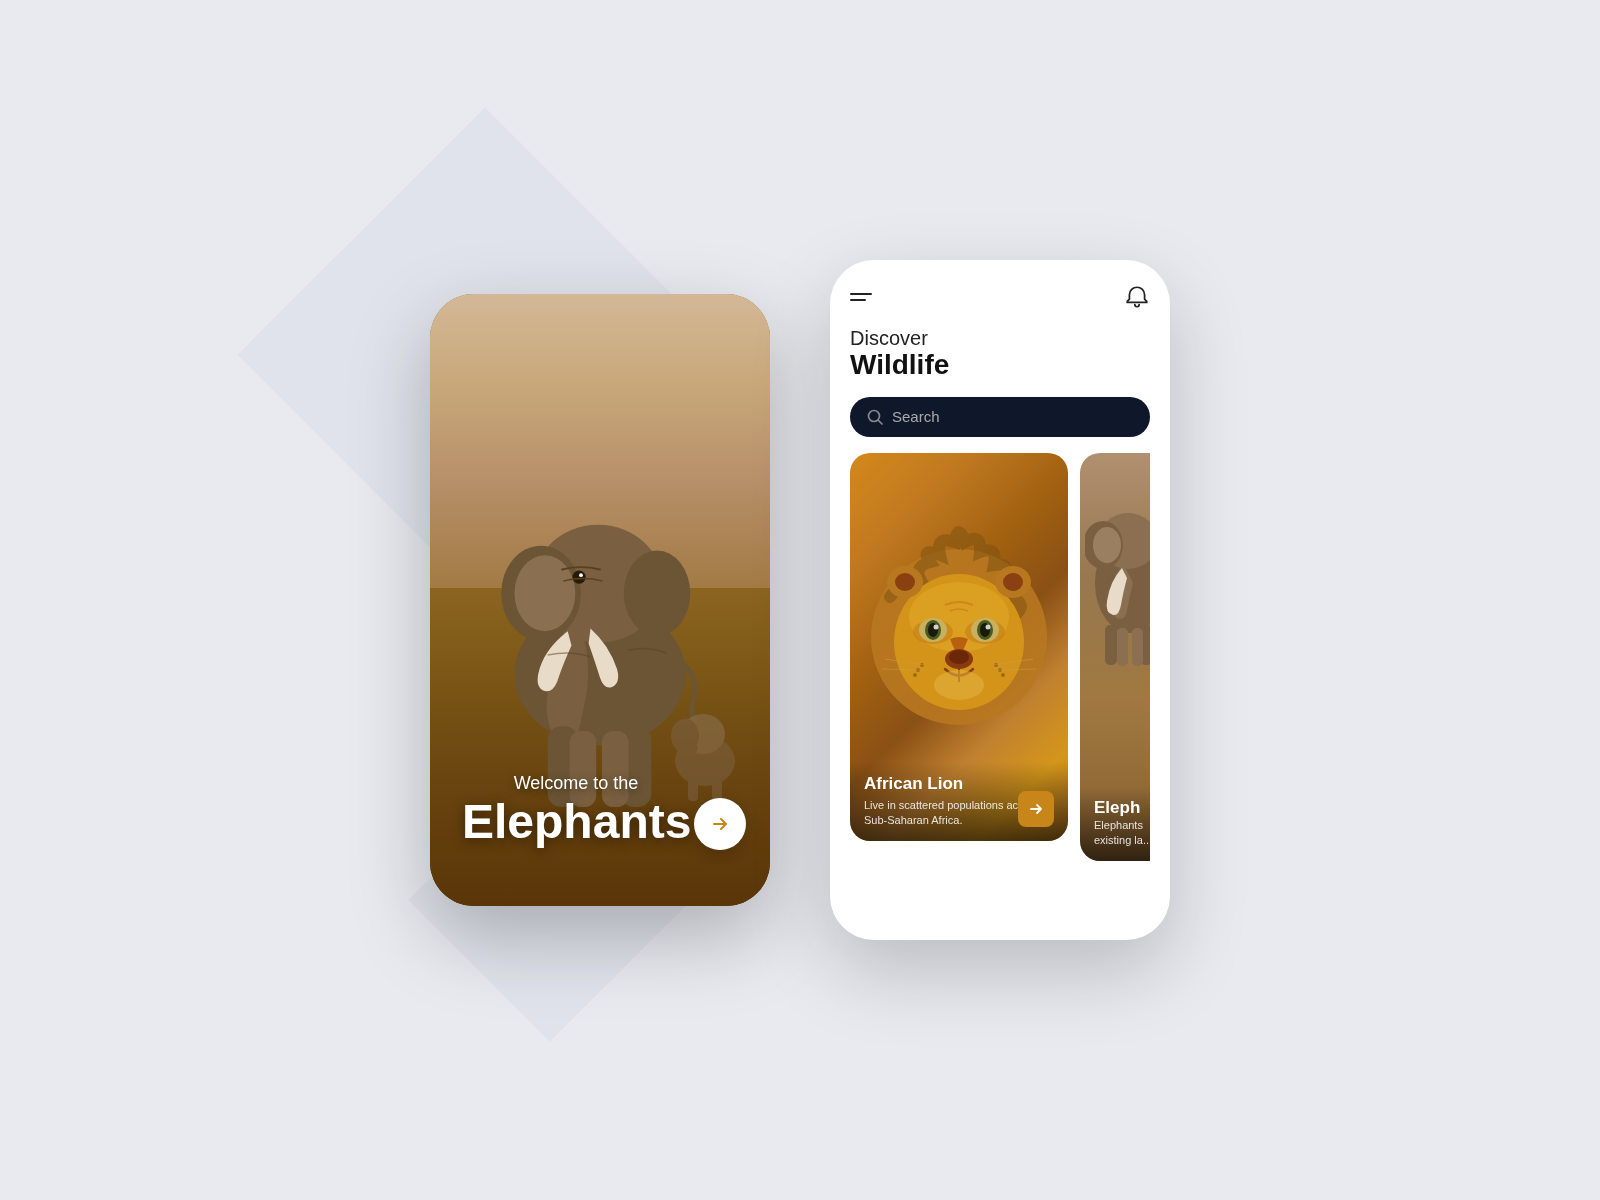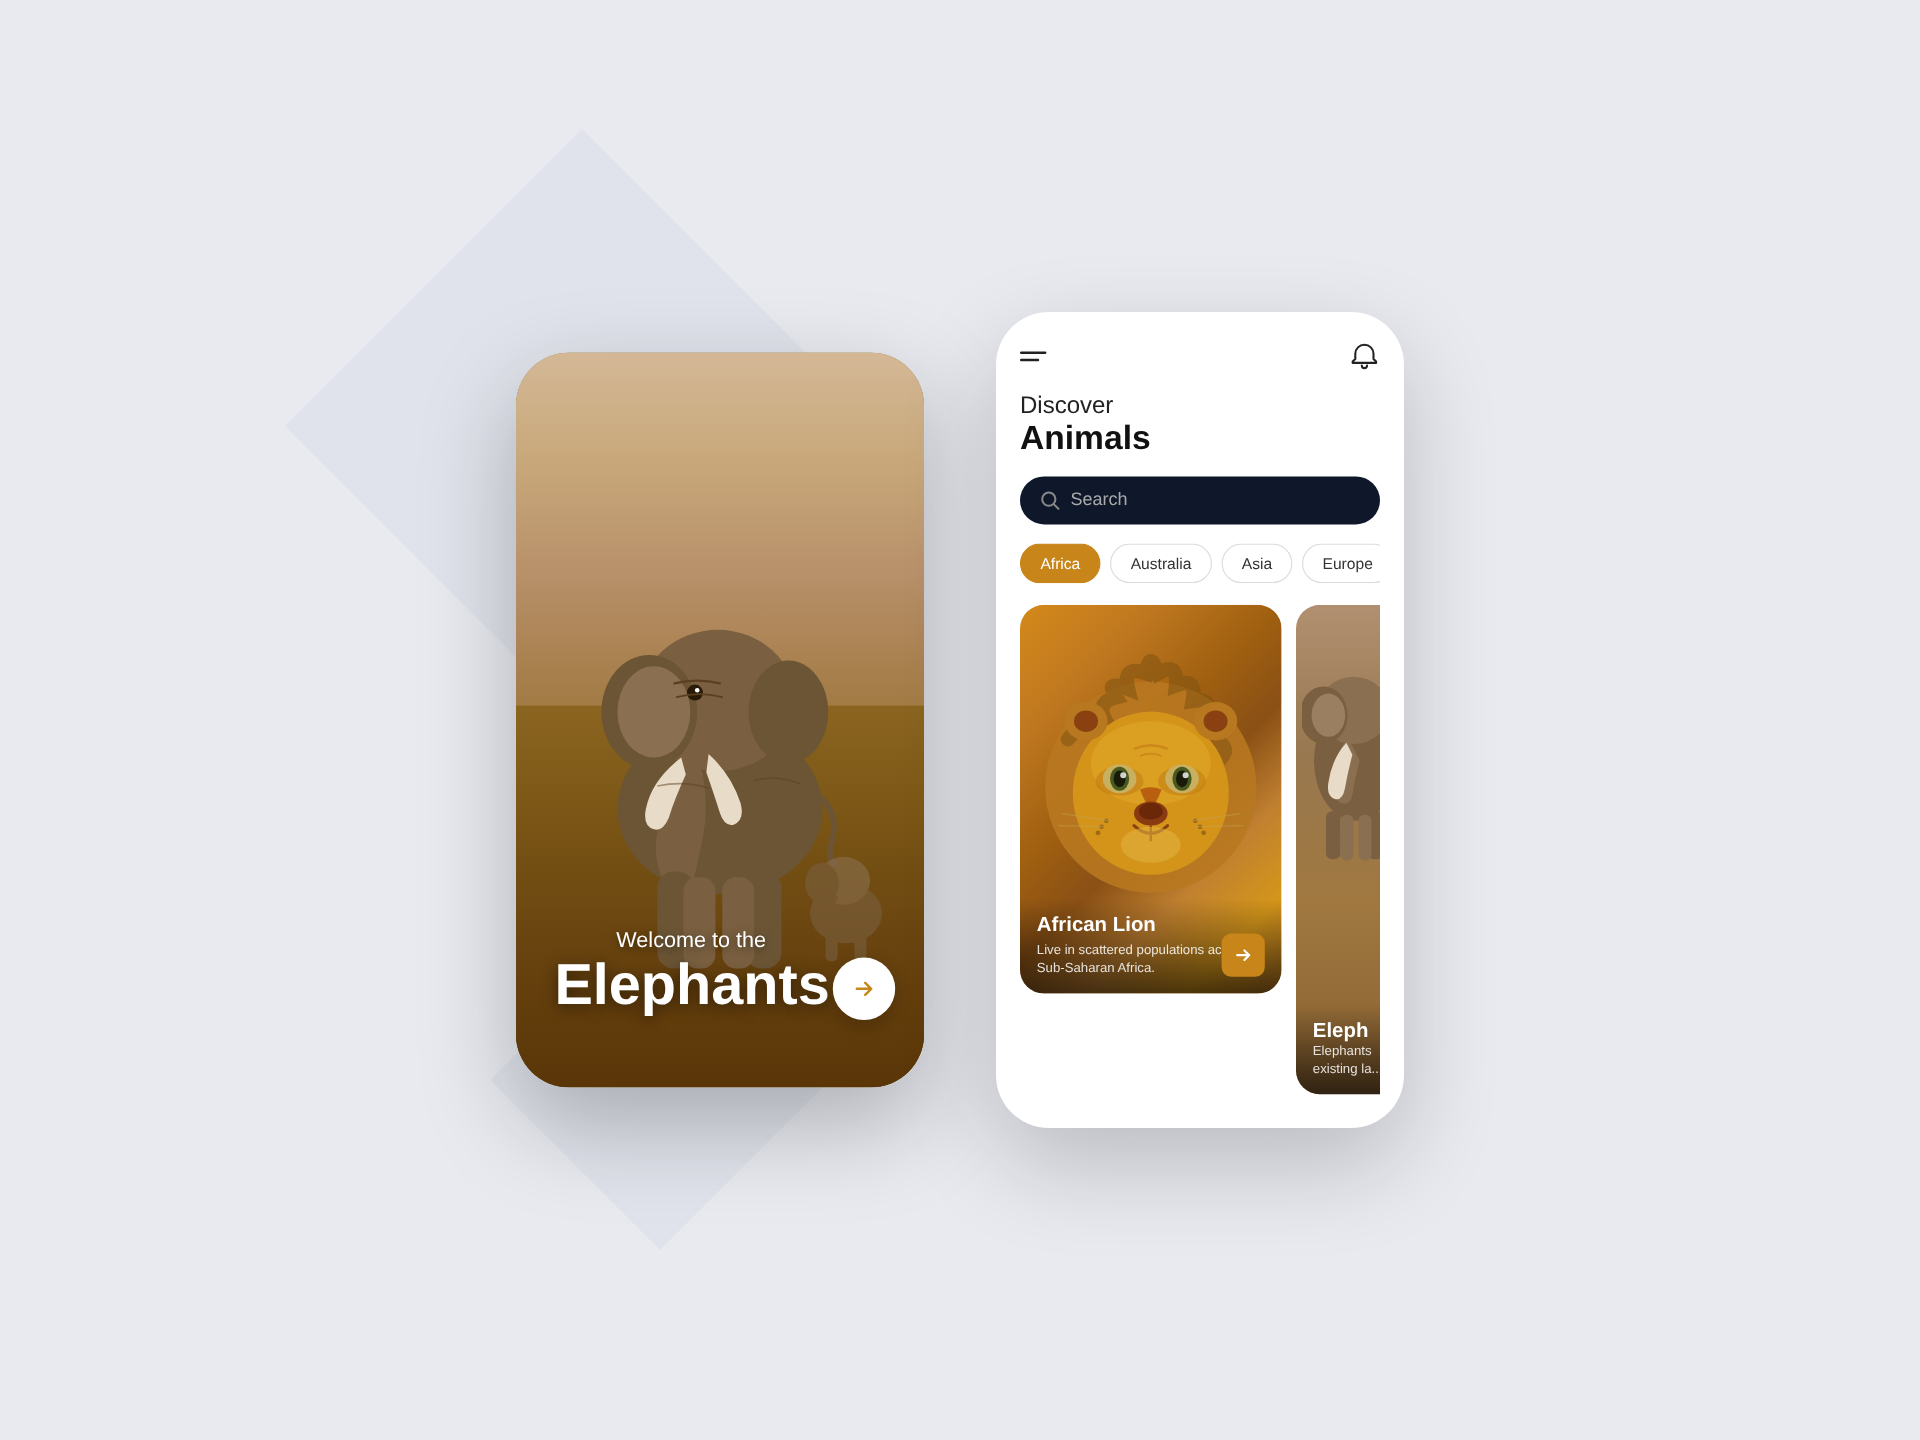--- a/index.html
+++ b/index.html
@@ -284,21 +284,21 @@
 
     .animal-card {
       border-radius: 20px;
       overflow: hidden;
       position: relative;
       flex-shrink: 0;
     }
 
     .animal-card-main {
       width: 218px;
-      height: 324px;
+      height: 388px;
     }
 
     .animal-card-second {
       width: 100px;
       height: 408px;
     }
 
     .card-image {
       width: 100%;
       height: 100%;
@@ -480,38 +480,31 @@
           <span></span>
         </div>
         <svg class="bell-icon" viewBox="0 0 24 24" fill="none" xmlns="http://www.w3.org/2000/svg">
           <path d="M12 3a7 7 0 0 0-7 7v4l-2 2v1h18v-1l-2-2v-4a7 7 0 0 0-7-7z" stroke="#222" stroke-width="1.6" stroke-linejoin="round" fill="none"></path>
           <path d="M10 19a2 2 0 0 0 4 0" stroke="#222" stroke-width="1.6" stroke-linecap="round" fill="none"></path>
         </svg>
       </div>
 
       <div class="discover-section">
         <div class="discover-label">Discover</div>
-        <div class="animals-label">Animals</div>
+        <div class="animals-label">Wildlife</div>
       </div>
 
       <div class="search-bar">
         <svg class="search-icon-inner" viewBox="0 0 18 18" fill="none">
           <circle cx="8" cy="8" r="5.5" stroke="#888" stroke-width="1.7"></circle>
           <path d="M12.5 12.5L16 16" stroke="#888" stroke-width="1.7" stroke-linecap="round"></path>
         </svg>
         <span class="search-input-text">Search</span>
       </div>
 
-      <div class="filter-tabs">
-        <div class="filter-tab active">Africa</div>
-        <div class="filter-tab">Australia</div>
-        <div class="filter-tab">Asia</div>
-        <div class="filter-tab">Europe</div>
-
-      </div>
 
       <div class="animals-grid">
 
         <div class="animal-card animal-card-main">
           <div class="card-image">
 
             <div class="lion-bg">
               <div class="lion-svg-container">
                 <svg width="218" height="280" viewBox="0 0 218 280" fill="none" xmlns="http://www.w3.org/2000/svg">
 

